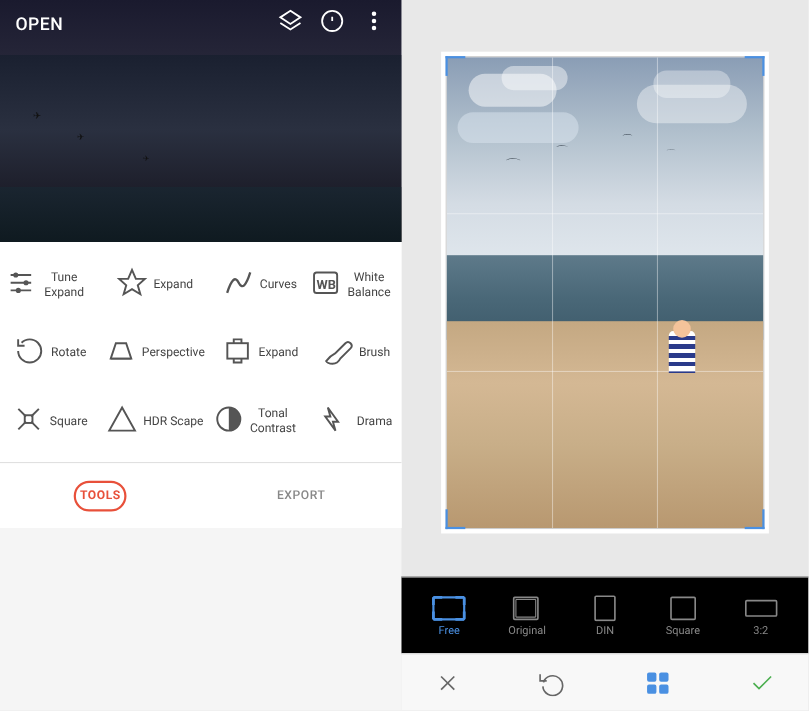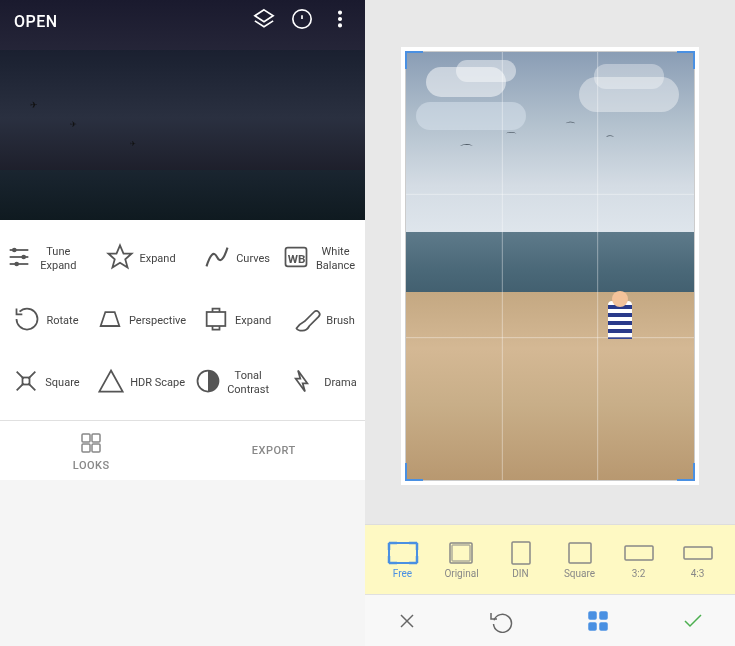--- a/index.html
+++ b/index.html
@@ -269,21 +269,21 @@
       border-style: solid;
     }
     .crop-handle.tl { top: 0; left: 0; border-width: 2.5px 0 0 2.5px; }
     .crop-handle.tr { top: 0; right: 0; border-width: 2.5px 2.5px 0 0; }
     .crop-handle.bl { bottom: 0; left: 0; border-width: 0 0 2.5px 2.5px; }
     .crop-handle.br { bottom: 0; right: 0; border-width: 0 2.5px 2.5px 0; }
 
     
     .ratio-bar {
       height: 70px;
-      background: #fef9c3;
+      background: #000000;
       display: flex;
       align-items: center;
       justify-content: space-around;
       padding: 0 8px;
       border-top: 1px solid #ddd;
     }
 
     .ratio-item {
       display: flex;
       flex-direction: column;
@@ -521,29 +521,23 @@
           </svg>
       </div>
       <span class="tool-label">Drama</span>
     </div>
 
 
   </div>
 
   <div class="bottom-nav">
     <div class="nav-item">
-      <div class="nav-icon">
-        <svg viewBox="0 0 24 24">
-            <rect x="3" y="3" width="8" height="8" rx="1"></rect>
-            <rect x="13" y="3" width="8" height="8" rx="1"></rect>
-            <rect x="3" y="13" width="8" height="8" rx="1"></rect>
-            <rect x="13" y="13" width="8" height="8" rx="1"></rect>
-          </svg>
-      </div>
-      <span class="nav-label">LOOKS</span>
+      <div class="tools-circle">
+        <span class="nav-label tools-active" style="border:none;color:#e8503a;font-size:11px;font-weight:700;">TOOLS</span>
+      </div>
     </div>
     <div class="nav-item">
       <span class="nav-label">EXPORT</span>
     </div>
   </div>
 </div>
 
 <div class="right-panel">
   <div class="photo-container">
     <div class="photo-wrapper">
@@ -643,28 +637,20 @@
 
     <div class="ratio-item">
       <div class="ratio-icon">
         <svg width="32" height="24" viewBox="0 0 32 24">
           <rect x="2" y="5" width="28" height="14" rx="1" stroke="#888" fill="none" stroke-width="1.5"></rect>
         </svg>
       </div>
       <span class="ratio-label">3:2</span>
     </div>
 
-    <div class="ratio-item">
-      <div class="ratio-icon">
-        <svg width="32" height="24" viewBox="0 0 32 24">
-          <rect x="2" y="6" width="28" height="12" rx="1" stroke="#888" fill="none" stroke-width="1.5"></rect>
-        </svg>
-      </div>
-      <span class="ratio-label">4:3</span>
-    </div>
   </div>
 
   <div class="action-bar">
     <div class="action-icon">
       <svg viewBox="0 0 24 24">
           <line x1="18" y1="6" x2="6" y2="18"></line>
           <line x1="6" y1="6" x2="18" y2="18"></line>
         </svg>
     </div>
     <div class="action-icon">

